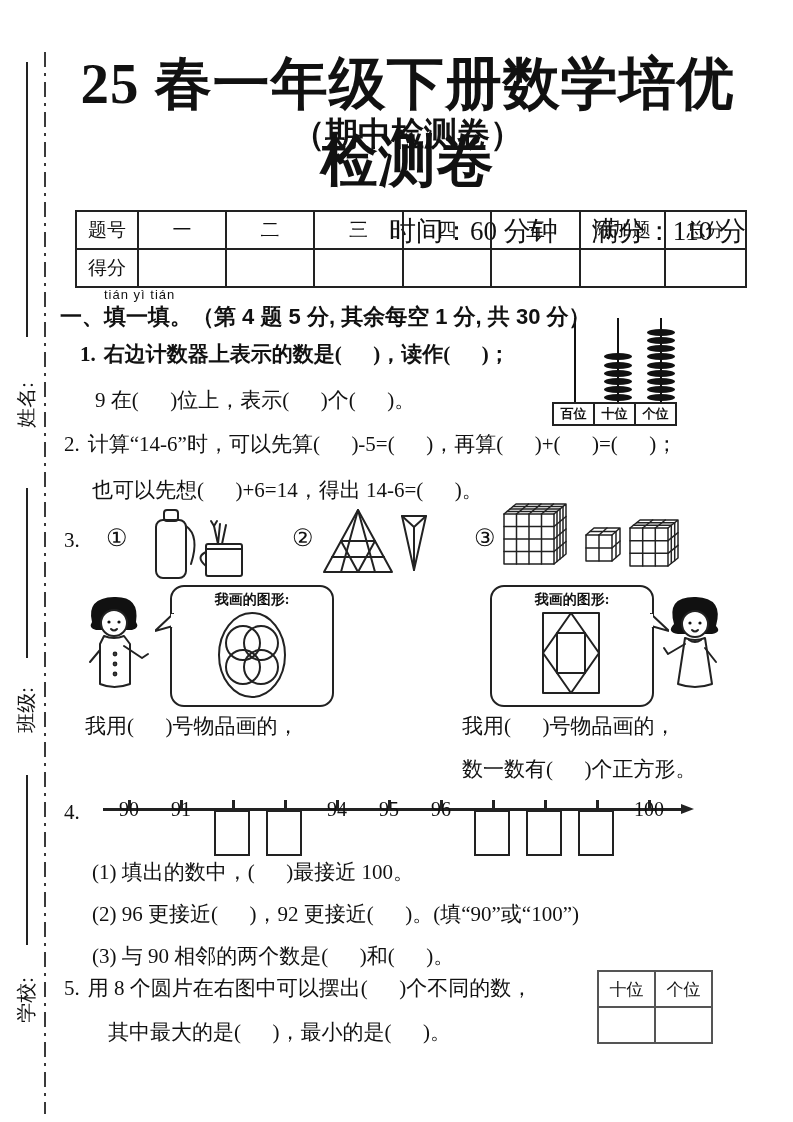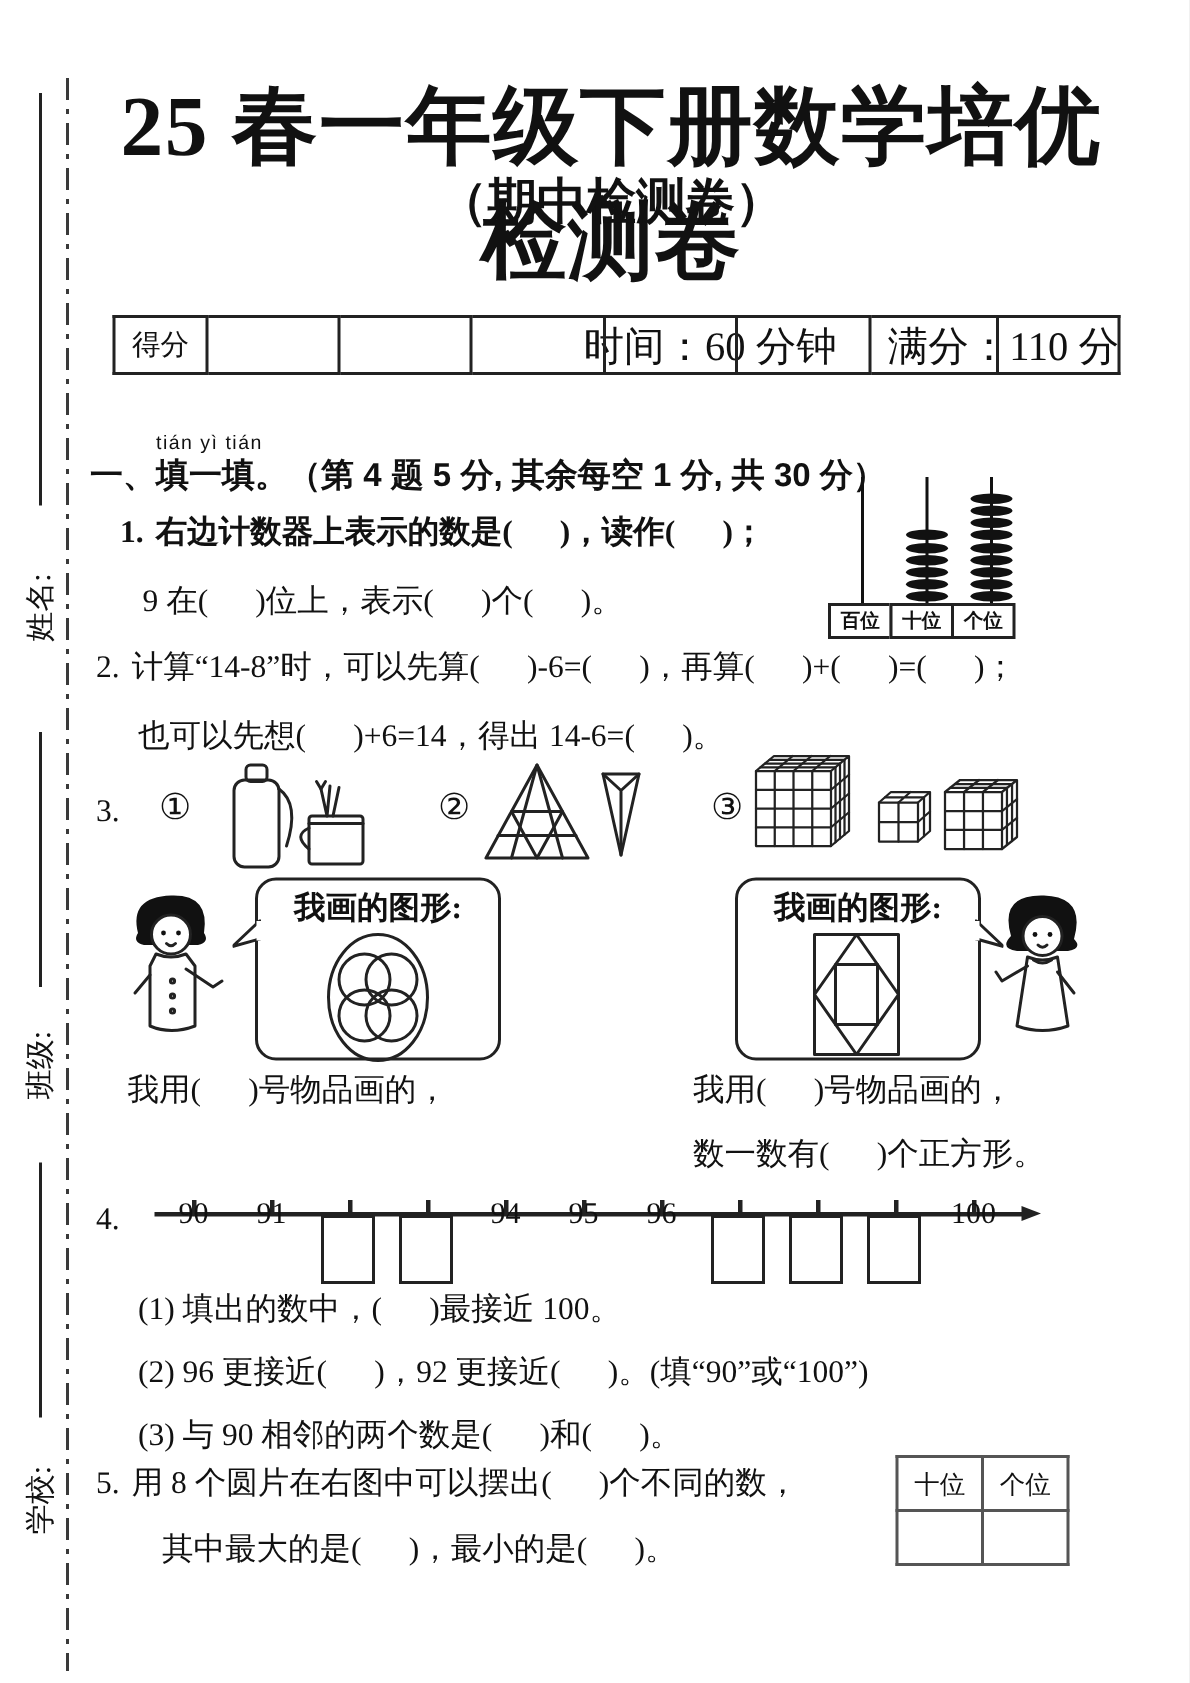--- a/index.html
+++ b/index.html
@@ -83,21 +83,21 @@
   
   .marker { position:absolute; font-size:24px; }
   svg { display:block; }
   .lineart { stroke:#222; fill:none; stroke-width:2; stroke-linejoin:round; stroke-linecap:round; }
 
   
   .bubble {
     position:absolute; width:164px; height:122px; border:2.5px solid #222;
     border-radius:14px; background:#fff; text-align:center;
   }
-  .bubble-title { font-size:21px; font-weight:bold; margin-top:4px; white-space:pre; }
+  .bubble-title { font-size:14px; font-weight:bold; margin-top:4px; white-space:pre; }
   .bubble .draw { margin:0 auto; }
   .tail { position:absolute; top:26px; }
 
   
   .numberline { position:absolute; left:95px; top:793px; width:610px; height:62px; }
   .nl-line { position:absolute; left:8px; top:15px; width:580px; height:2.5px; background:#222; }
   .nl-arrow {
     position:absolute; left:586px; top:10.5px; width:0; height:0;
     border-left:13px solid #222; border-top:5.5px solid transparent; border-bottom:5.5px solid transparent;
   }
@@ -136,20 +136,30 @@
         <col style="width:62px">
         <col style="width:88px">
         <col style="width:88px">
         <col style="width:89px">
         <col style="width:88px">
         <col style="width:89px">
         <col style="width:85px">
         <col style="width:81px">
       </colgroup>
     <tbody>
+        <tr>
+      <td>题号</td>
+      <td>一</td>
+      <td>二</td>
+      <td>三</td>
+      <td>四</td>
+      <td>五</td>
+      <td>附加题</td>
+      <td>总分</td>
+    </tr>
     <tr>
       <td>得分</td>
       <td></td>
       <td></td>
       <td></td>
       <td></td>
       <td></td>
       <td></td>
       <td></td>
     </tr>
@@ -185,21 +195,21 @@
         <div class="bead"></div>
         <div class="bead"></div>
       </div>
     <div class="labels">
       <div>百位</div>
       <div>十位</div>
       <div>个位</div>
     </div>
   </div>
 
-  <div class="q-line" style="left:64px;top:430px;"><span class="q-num">2.</span><span>计算“14-8”时，可以先算(      )-6=(      )，再算(      )+(      )=(      )；</span></div>
+  <div class="q-line" style="left:64px;top:430px;"><span class="q-num">2.</span><span>计算“14-6”时，可以先算(      )-5=(      )，再算(      )+(      )=(      )；</span></div>
   <div class="q-line" style="left:92px;top:476px;">也可以先想(      )+6=14，得出 14-6=(      )。</div>
 
   <div class="q-line" style="left:64px;top:528px;">3.</div>
   <span class="marker" style="left:106px;top:524px;position:absolute;">①</span>
   <div class="abs" style="left:138px;top:502px;">
     <svg width="118" height="88" viewBox="0 0 118 88">
       <g class="lineart">
         <rect x="18" y="18" width="30" height="58" rx="7"></rect>
         <rect x="26" y="8" width="14" height="11" rx="3"></rect>
         <path d="M48,24 Q62,34 53,62"></path>

